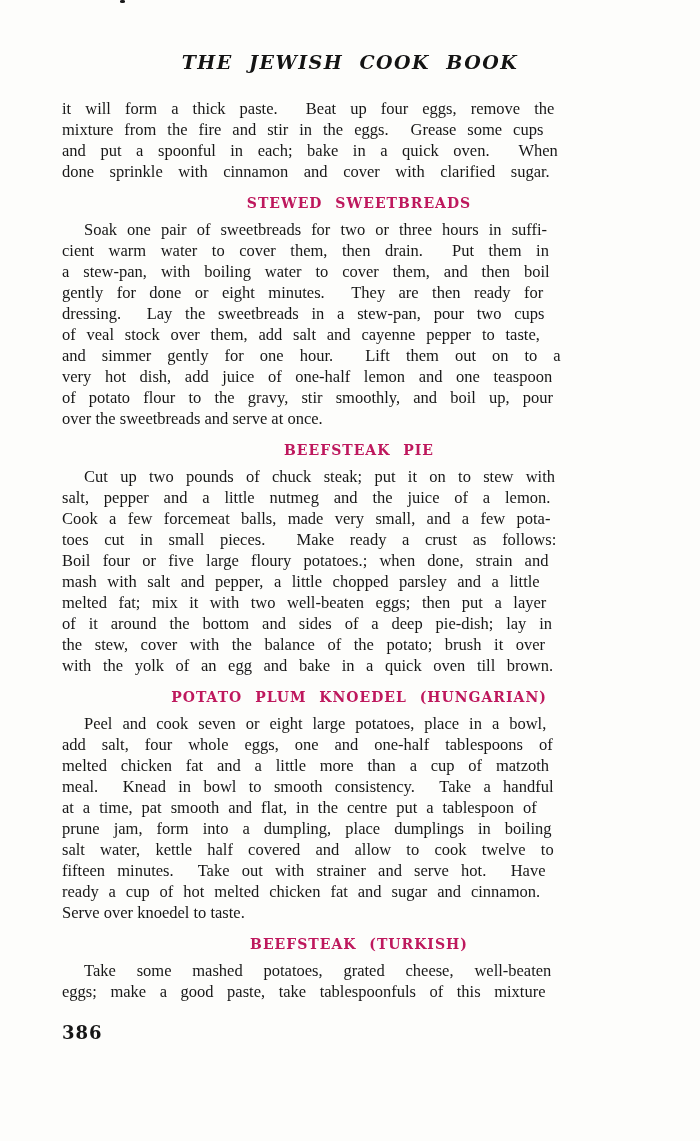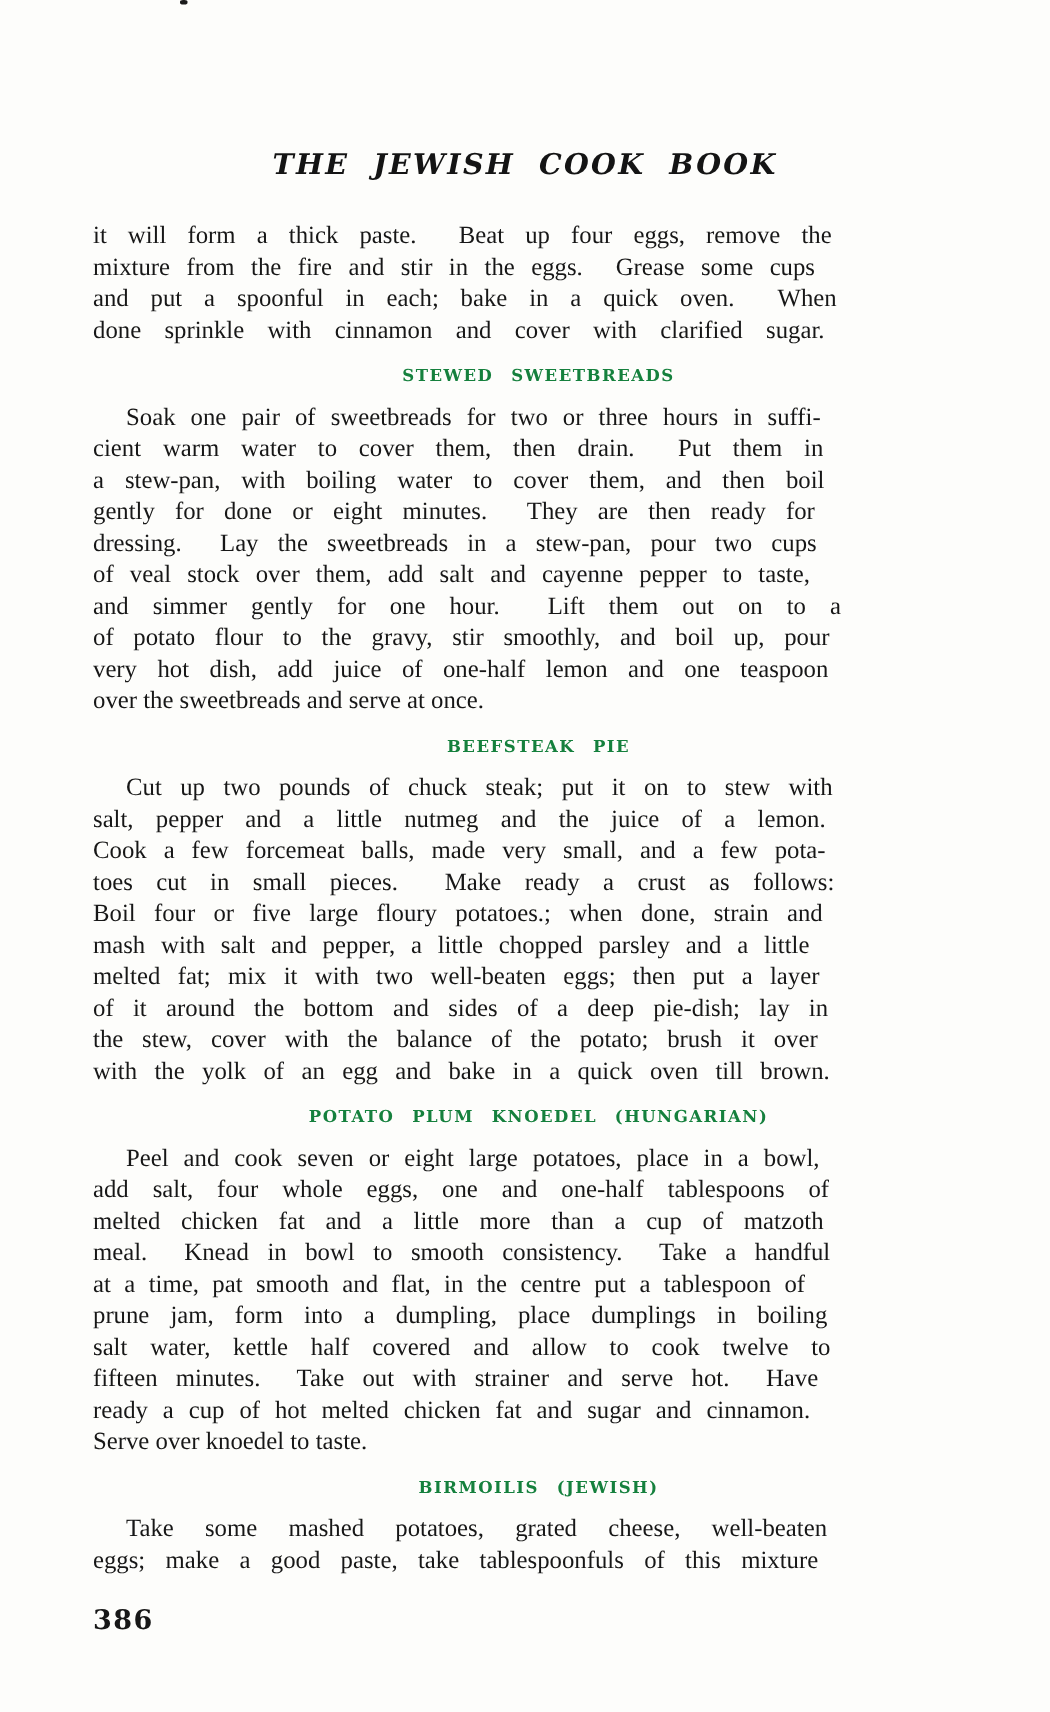--- a/index.html
+++ b/index.html
@@ -9,21 +9,21 @@
     height: 1141px;
     background: #fdfdfb;
     color: #171717;
     font-family: "DejaVu Serif", serif;
     overflow: hidden;
     position: relative;
   }
   .page {
     width: 700px;
     height: 1141px;
-    padding-top: 100px;
+    padding-top: 52px;
     position: relative;
   }
   .speck {
     position: absolute;
     left: 120px;
     top: 0;
     width: 5px;
     height: 3px;
     background: #1a1a1a;
     border-radius: 40%;
@@ -39,26 +39,26 @@
     color: #141414;
   }
   .content {
     margin-left: 62px;
     margin-top: 26px;
     width: 594px;
   }
   .section-heading {
     text-align: center;
     font-weight: bold;
-    font-size: 11px;
+    font-size: 14px;
     letter-spacing: 1px;
     word-spacing: 7px;
     line-height: 20px;
     margin: 11px 0 6px 0;
-    color: #15803d;
+    color: #be185d;
   }
   .paragraph { }
   .line {
     font-size: 16.5px;
     line-height: 21px;
     white-space: pre;
     color: #171717;
     font-family: Liberation Serif, serif;
   }
   .line.indent { padding-left: 22px; }
@@ -86,22 +86,22 @@
         </div>
         <div class="section-heading">STEWED SWEETBREADS</div>
         <div class="paragraph">
           <div class="line indent"><span style="word-spacing: 5.9304px;">Soak one pair of sweetbreads for two or three hours in suffi-</span></div>
           <div class="line"><span style="word-spacing: 10.3977px;">cient warm water to cover them, then drain.  Put them in</span></div>
           <div class="line"><span style="word-spacing: 9.81094px;">a stew-pan, with boiling water to cover them, and then boil</span></div>
           <div class="line"><span style="word-spacing: 9.28409px;">gently for done or eight minutes.  They are then ready for</span></div>
           <div class="line"><span style="word-spacing: 8.65469px;">dressing.  Lay the sweetbreads in a stew-pan, pour two cups</span></div>
           <div class="line"><span style="word-spacing: 6.66761px;">of veal stock over them, add salt and cayenne pepper to taste,</span></div>
           <div class="line"><span style="word-spacing: 11.8841px;">and simmer gently for one hour.  Lift them out on to a</span></div>
+          <div class="line"><span style="word-spacing: 9.475px;">very hot dish, add juice of one-half lemon and one teaspoon</span></div>
           <div class="line"><span style="word-spacing: 9.00284px;">of potato flour to the gravy, stir smoothly, and boil up, pour</span></div>
-          <div class="line"><span style="word-spacing: 9.475px;">very hot dish, add juice of one-half lemon and one teaspoon</span></div>
           <div class="line"><span>over the sweetbreads and serve at once.</span></div>
         </div>
         <div class="section-heading">BEEFSTEAK PIE</div>
         <div class="paragraph">
           <div class="line indent"><span style="word-spacing: 8.16536px;">Cut up two pounds of chuck steak; put it on to stew with</span></div>
           <div class="line"><span style="word-spacing: 10.7017px;">salt, pepper and a little nutmeg and the juice of a lemon.</span></div>
           <div class="line"><span style="word-spacing: 7.20455px;">Cook a few forcemeat balls, made very small, and a few pota-</span></div>
           <div class="line"><span style="word-spacing: 11.5213px;">toes cut in small pieces.  Make ready a crust as follows:</span></div>
           <div class="line"><span style="word-spacing: 8.07656px;">Boil four or five large floury potatoes.; when done, strain and</span></div>
           <div class="line"><span style="word-spacing: 6.40909px;">mash with salt and pepper, a little chopped parsley and a little</span></div>
@@ -116,21 +116,21 @@
           <div class="line"><span style="word-spacing: 11.809px;">add salt, four whole eggs, one and one-half tablespoons of</span></div>
           <div class="line"><span style="word-spacing: 9.66619px;">melted chicken fat and a little more than a cup of matzoth</span></div>
           <div class="line"><span style="word-spacing: 8.21165px;">meal.  Knead in bowl to smooth consistency.  Take a handful</span></div>
           <div class="line"><span style="word-spacing: 4.83053px;">at a time, pat smooth and flat, in the centre put a tablespoon of</span></div>
           <div class="line"><span style="word-spacing: 9.94444px;">prune jam, form into a dumpling, place dumplings in boiling</span></div>
           <div class="line"><span style="word-spacing: 11.0672px;">salt water, kettle half covered and allow to cook twelve to</span></div>
           <div class="line"><span style="word-spacing: 8.05256px;">fifteen minutes.  Take out with strainer and serve hot.  Have</span></div>
           <div class="line"><span style="word-spacing: 5.8125px;">ready a cup of hot melted chicken fat and sugar and cinnamon.</span></div>
           <div class="line"><span>Serve over knoedel to taste.</span></div>
         </div>
-        <div class="section-heading">BIRMOILIS (JEWISH)</div>
+        <div class="section-heading">BEEFSTEAK (TURKISH)</div>
         <div class="paragraph">
           <div class="line indent"><span style="word-spacing: 16.6927px;">Take some mashed potatoes, grated cheese, well-beaten</span></div>
           <div class="line"><span style="word-spacing: 9.42188px;">eggs; make a good paste, take tablespoonfuls of this mixture</span></div>
         </div>
       </div>
     <div class="page-number">386</div>
   </div>
 </div>
 
 </body></html>

